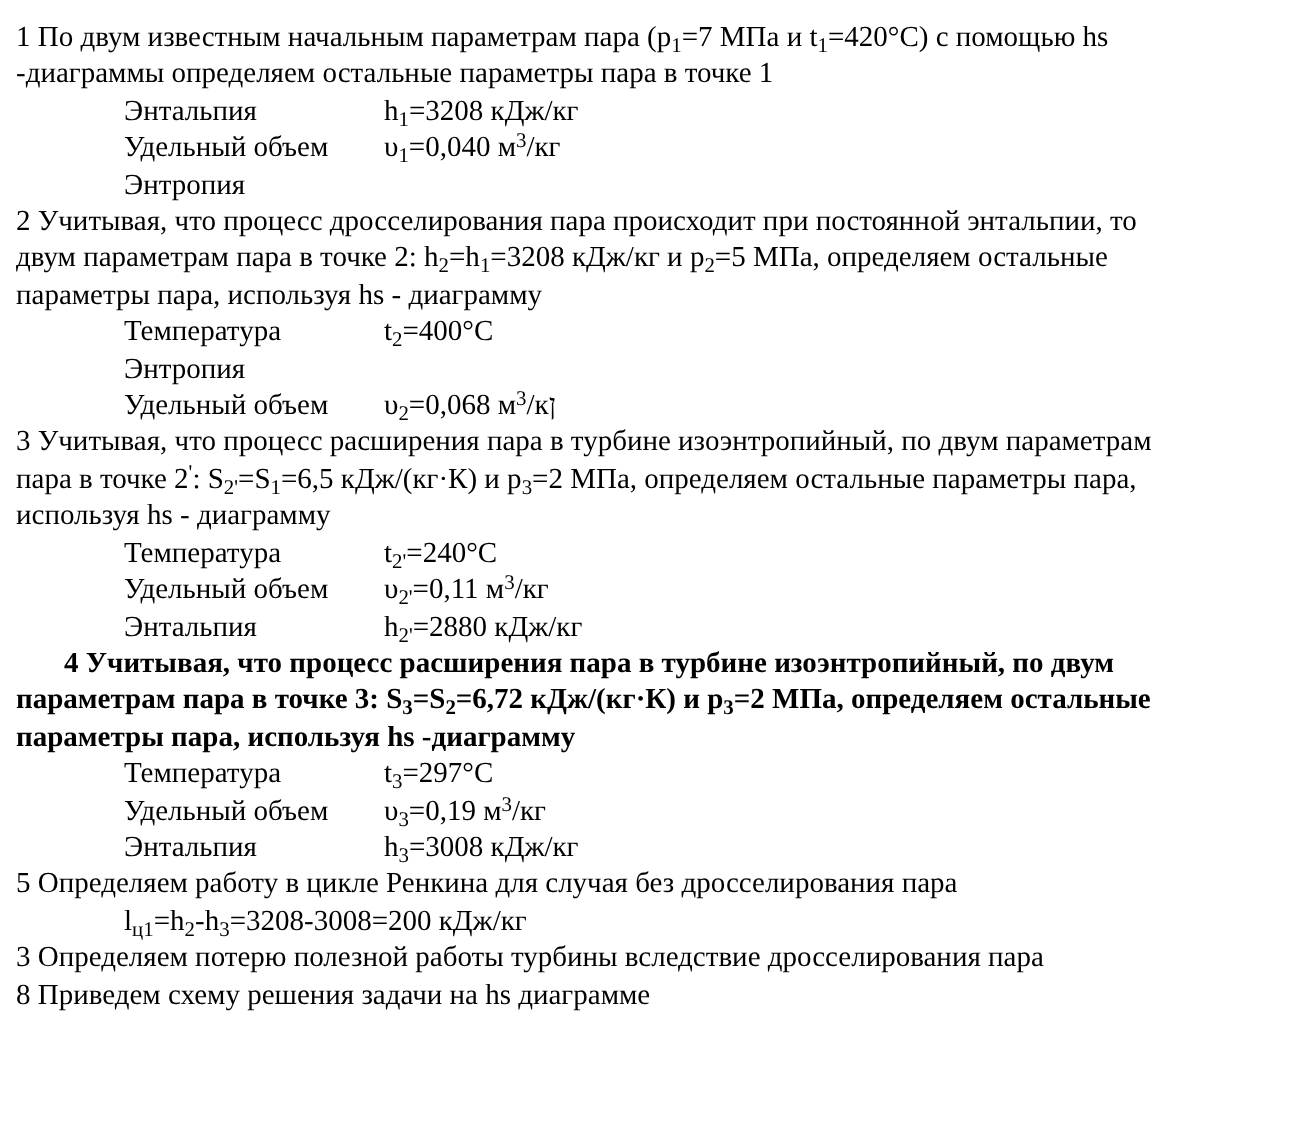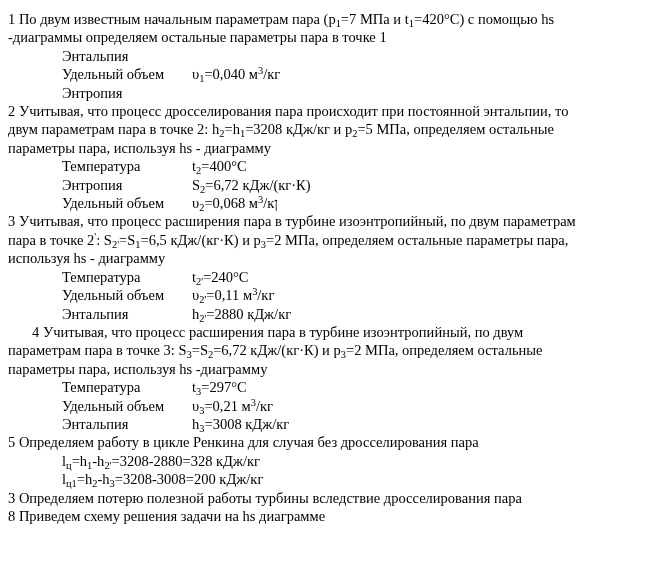--- a/index.html
+++ b/index.html
@@ -20,20 +20,21 @@
     padding: 10px 8px 0 8px;
     box-sizing: border-box;
     width: 599px;
   }
   .para {
     margin: 0 0 0 0;
     text-align: left;
   }
   .para.indent {
     text-indent: 24px;
+    font-weight: bold;
   }
   .rows {
     margin: 0;
   }
   .row {
     display: flex;
     align-items: baseline;
   }
   .row .label {
     width: 184px;
@@ -65,40 +66,40 @@
 </head>
 <body>
 
 <div class="page">
 
   <p class="para"><span>1 По двум известным начальным параметрам пара (p</span><sub>1</sub><span>=7 МПа и t</span><sub>1</sub><span>=420°С) с помощью hs -диаграммы определяем остальные параметры пара в точке 1</span></p>
 
   <div class="rows">
     <div class="row">
       <span class="label">Энтальпия</span>
+      <span class="value"><span>h</span><sub>1</sub><span>=3208 кДж/кг</span></span>
     </div>
     <div class="row">
       <span class="label">Удельный объем</span>
       <span class="value"><span>υ</span><sub>1</sub><span>=0,040 м</span><sup>3</sup><span>/кг</span></span>
     </div>
     <div class="row">
       <span class="label">Энтропия</span>
     </div>
   </div>
 
   <p class="para"><span>2 Учитывая, что процесс дросселирования пара происходит при постоянной энтальпии, то двум параметрам пара в точке 2: h</span><sub>2</sub><span>=h</span><sub>1</sub><span>=3208 кДж/кг и p</span><sub>2</sub><span>=5 МПа, определяем остальные параметры пара, используя hs - диаграмму</span></p>
 
   <div class="rows">
     <div class="row">
       <span class="label">Температура</span>
       <span class="value"><span>t</span><sub>2</sub><span>=400°С</span></span>
     </div>
     <div class="row">
       <span class="label">Энтропия</span>
-      <span class="value"><span>S</span><sub>2</sub><span>=6,72 кДж/(кг·К)</span></span>
     </div>
     <div class="row">
       <span class="label">Удельный объем</span>
       <span class="value"><span>υ</span><sub>2</sub><span>=0,068 м</span><sup>3</sup><span>/кן</span></span>
     </div>
   </div>
 
   <p class="para"><span>3 Учитывая, что процесс расширения пара в турбине изоэнтропийный, по двум параметрам пара в точке 2</span><sup>'</sup><span>: S</span><sub>2'</sub><span>=S</span><sub>1</sub><span>=6,5 кДж/(кг·К) и p</span><sub>3</sub><span>=2 МПа, определяем остальные параметры пара, используя hs - диаграмму</span></p>
 
   <div class="rows">
@@ -118,33 +119,29 @@
 
   <p class="para indent"><span>4 Учитывая, что процесс расширения пара в турбине изоэнтропийный, по двум параметрам пара в точке 3: S</span><sub>3</sub><span>=S</span><sub>2</sub><span>=6,72 кДж/(кг·К) и p</span><sub>3</sub><span>=2 МПа, определяем остальные параметры пара, используя hs -диаграмму</span></p>
 
   <div class="rows">
     <div class="row">
       <span class="label">Температура</span>
       <span class="value"><span>t</span><sub>3</sub><span>=297°С</span></span>
     </div>
     <div class="row">
       <span class="label">Удельный объем</span>
-      <span class="value"><span>υ</span><sub>3</sub><span>=0,21 м</span><sup>3</sup><span>/кг</span></span>
+      <span class="value"><span>υ</span><sub>3</sub><span>=0,19 м</span><sup>3</sup><span>/кг</span></span>
     </div>
     <div class="row">
       <span class="label">Энтальпия</span>
       <span class="value"><span>h</span><sub>3</sub><span>=3008 кДж/кг</span></span>
     </div>
   </div>
 
   <p class="para">5 Определяем работу в цикле Ренкина  для случая без дросселирования пара</p>
-  <div class="row eqrow">
-    <span class="label"></span>
-    <span class="value"><span>l</span><sub>ц</sub><span>=h</span><sub>1</sub><span>-h</span><sub>2'</sub><span>=3208-2880=328 кДж/кг</span></span>
-  </div>
 
   <div class="row eqrow">
     <span class="label"></span>
     <span class="value"><span>l</span><sub>ц1</sub><span>=h</span><sub>2</sub><span>-h</span><sub>3</sub><span>=3208-3008=200 кДж/кг</span></span>
   </div>
 
   <p class="para">3 Определяем потерю полезной работы турбины вследствие дросселирования пара</p>
 
   <p class="para">8 Приведем схему решения задачи на hs диаграмме</p>
 

